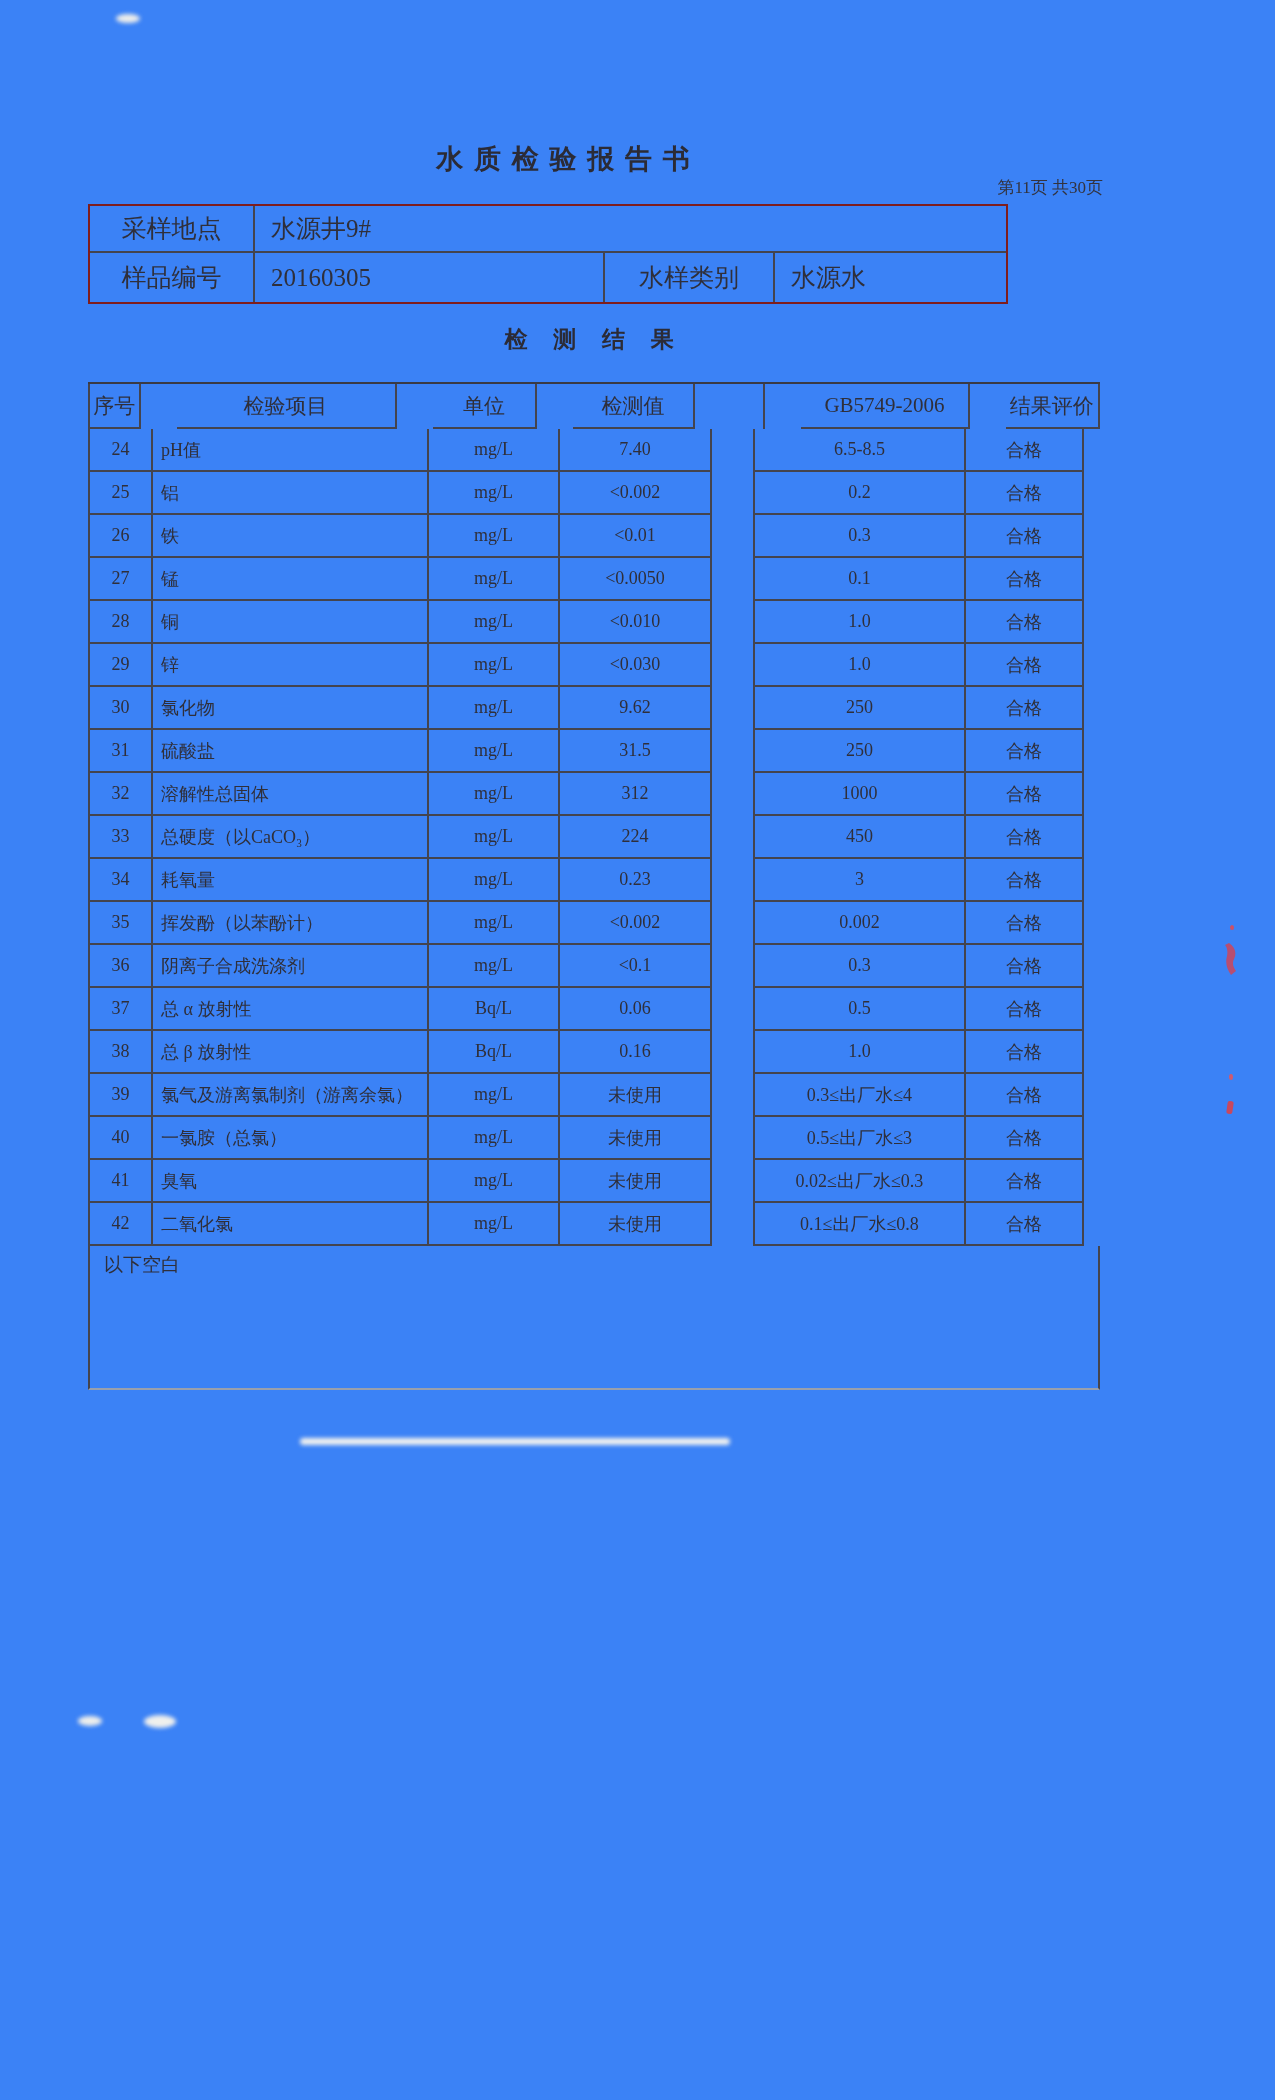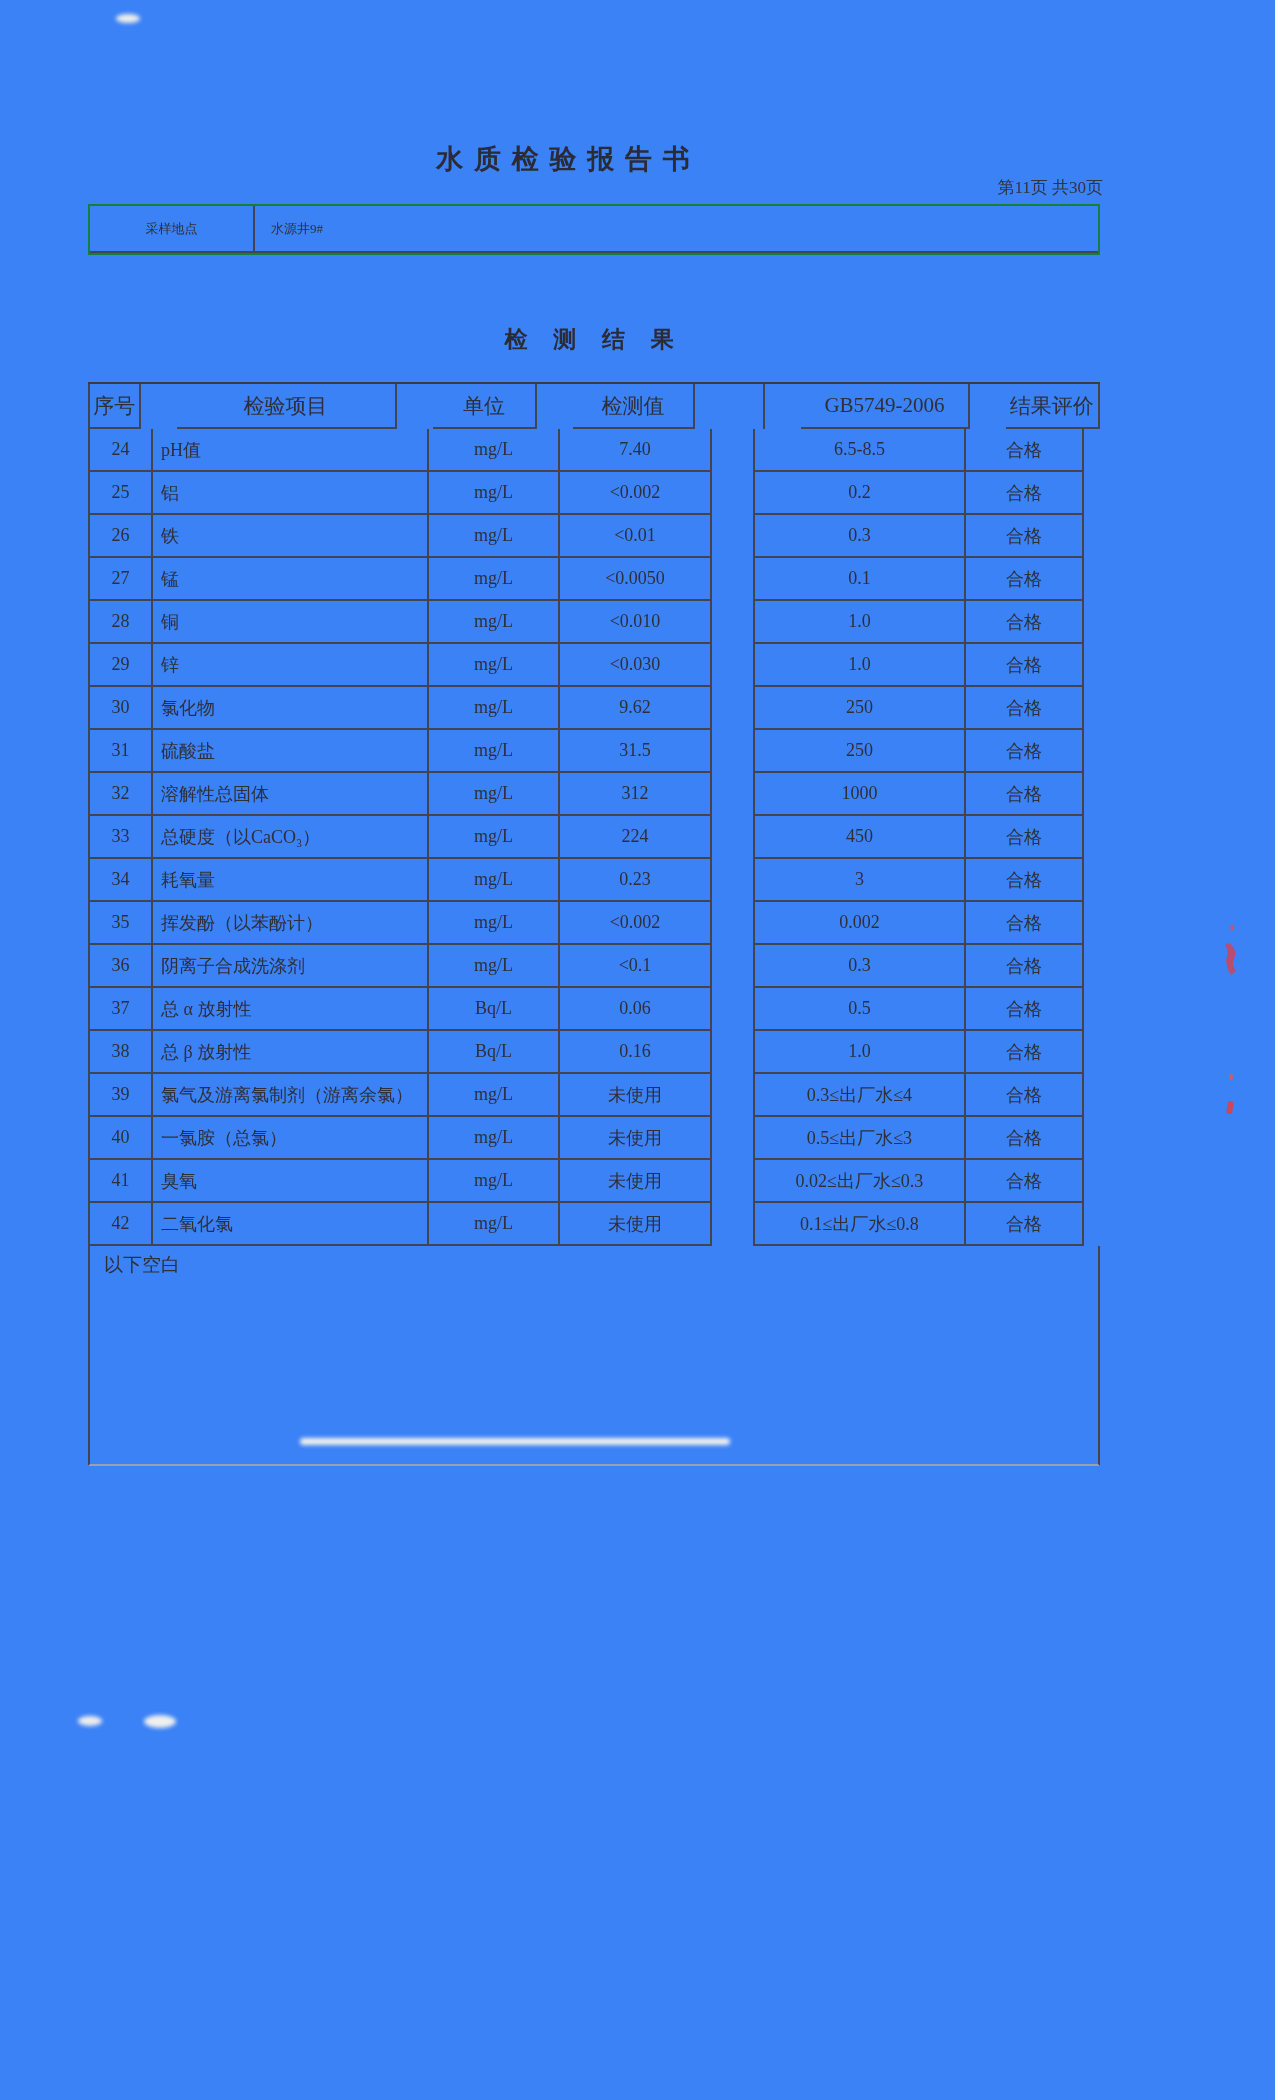--- a/index.html
+++ b/index.html
@@ -24,24 +24,24 @@
   }
   .page-info {
     position: absolute;
     top: 176px; right: 172px;
     font-size: 17px;
     color: #33333e;
   }
   
   .info-table {
     position: absolute;
-    left: 88px; top: 204px; width: 1012px;
-    border: 2px solid #15803d;
-    box-sizing: border-box;
-    font-size: 13px;
+    left: 88px; top: 204px; width: 920px;
+    border: 2px solid #7f1d1d;
+    box-sizing: border-box;
+    font-size: 25px;
   }
   .info-row { display: flex; height: 45px; }
   .info-row.r2 { height: 49px; }
   .info-row.r1 { border-bottom: 2px solid #44444e; }
   .info-cell {
     display: flex; align-items: center;
     box-sizing: border-box;
     border-right: 2px solid #44444e;
   }
   .info-cell.last { border-right: none; }
@@ -82,21 +82,21 @@
   .t-cell.gapcol { border-bottom: none; }
   .c-no   { width: 65px; }
   .c-item { width: 276px; }
   .c-unit { width: 131px; }
   .c-val  { width: 152px; }
   .c-gap  { width: 43px; }
   .c-std  { width: 211px; }
   .c-eval { width: 118px; }
   .blank-box {
     display: block;
-    height: 220px;
+    height: 144px;
     border-left: 2px solid #44444e;
     border-right: 2px solid #44444e;
     border-bottom: 2px solid #9aa0ac;
     box-sizing: border-box;
     padding: 6px 0 0 14px;
     font-size: 19px;
   }
   
   .smudge {
     position: absolute;
@@ -119,20 +119,26 @@
 <div class="sheet">
 
   <div class="doc-title">水 质 检 验 报 告 书</div>
   <div class="page-info">第11页 共30页</div>
 
   <div class="info-table">
     <div class="info-row r1">
       <div class="info-cell label w-label1">采样地点</div>
       <div class="info-cell value grow last">水源井9#</div>
     </div>
+    <div class="info-row r2">
+      <div class="info-cell label w-label1">样品编号</div>
+      <div class="info-cell value w-val-sampleno">20160305</div>
+      <div class="info-cell label w-label2">水样类别</div>
+      <div class="info-cell value grow last">水源水</div>
+    </div>
   </div>
 
   <div class="section-title">检 测 结 果</div>
 
   <div class="results">
     <div class="t-row header">
       <div class="t-cell first c-no">序号</div>
       <div class="t-cell c-item">检验项目</div>
       <div class="t-cell c-unit">单位</div>
       <div class="t-cell c-val">检测值</div>

